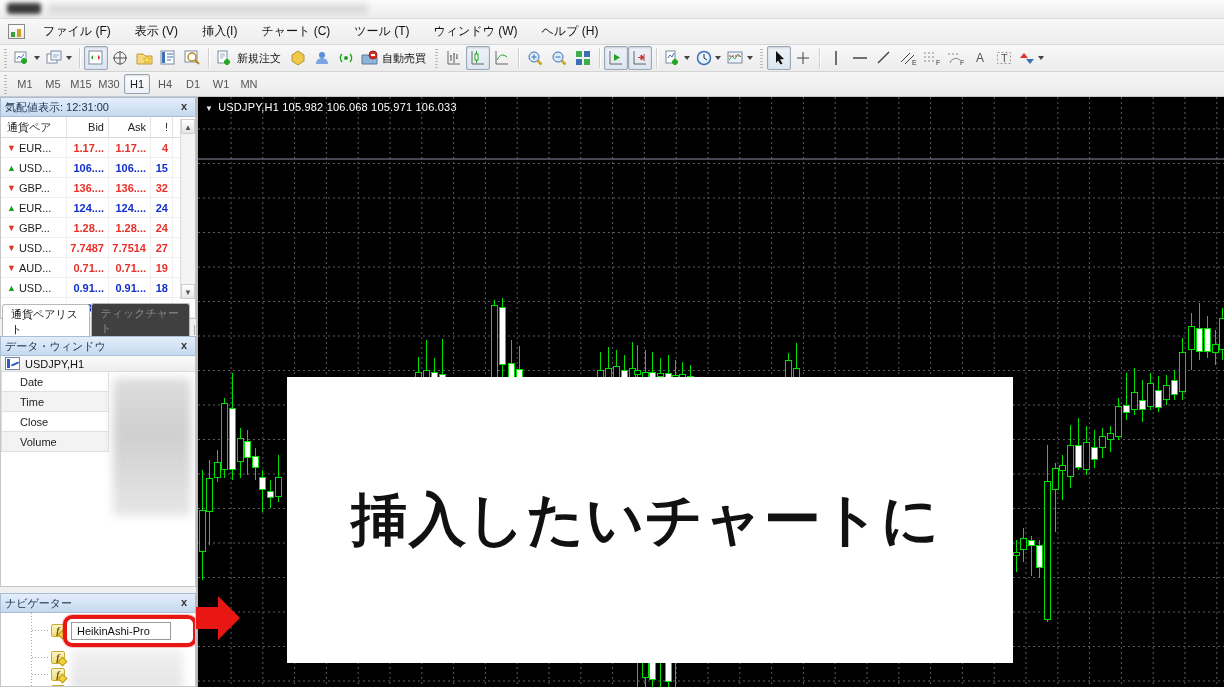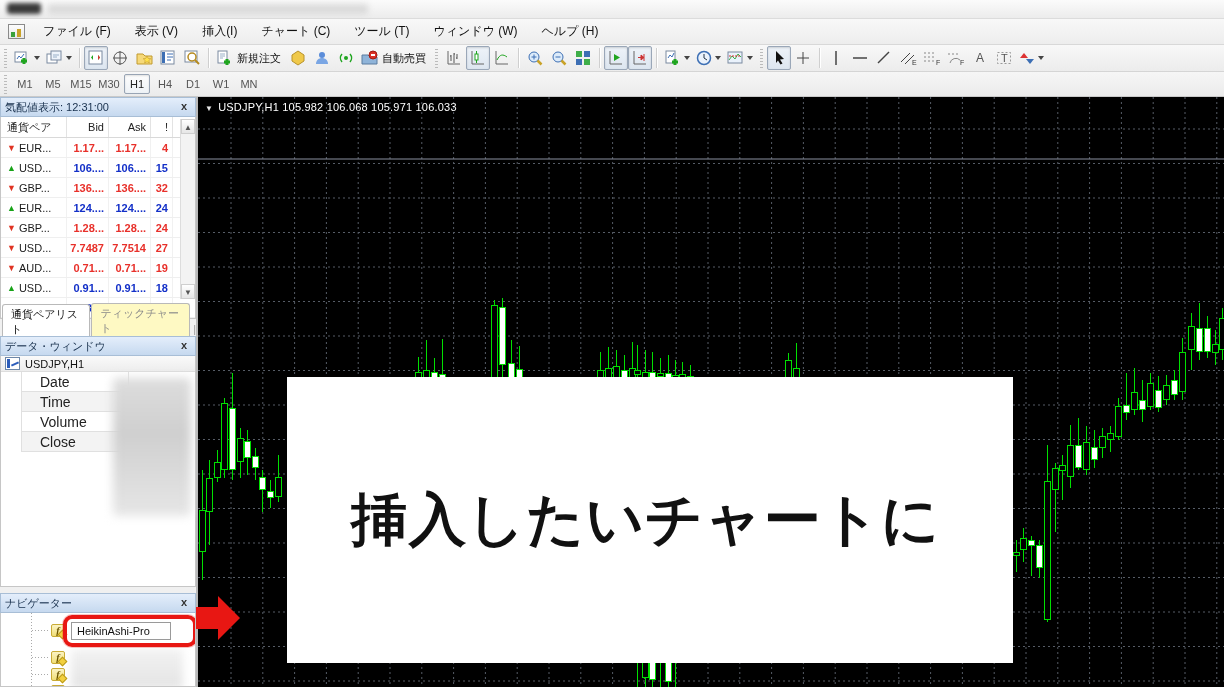--- a/index.html
+++ b/index.html
@@ -49,32 +49,32 @@
   .mw-row .c-bid,.mw-row .c-ask,.mw-row .c-spr { font-weight:bold; }
   .arrow-up { color:#17a317; font-size:9px; margin-right:3px; }
   .arrow-dn { color:#e03423; font-size:9px; margin-right:3px; }
   .val-up { color:#1330c8; }
   .val-dn { color:#e8302a; }
   .mw-scroll { position:absolute; right:1px; top:22px; width:15px; height:180px; background:#f3f3f3; border-left:1px solid #ddd; }
   .mw-scroll .sa { position:absolute; left:0; width:14px; height:15px; text-align:center; font-size:8px; color:#555; line-height:15px; background:linear-gradient(#fff,#e6e6e6); border:1px solid #cfcfcf; }
   .mw-tabs { display:flex; height:21px; background:#f0f0f0; border-bottom:1px solid #c9c9c9; align-items:flex-end; padding-left:2px; }
   .mw-tab { padding:2px 8px 3px; font-size:11px; border:1px solid #b9b9b9; border-bottom:none; border-radius:3px 3px 0 0; margin-right:1px; }
   .mw-tab.active { background:#fff; color:#111; position:relative; top:1px; }
-  .mw-tab.inactive { background:#fef9c3; color:#8a8a8a; }
+  .mw-tab.inactive { background:#404040; color:#8a8a8a; }
   .tabsep { color:#999; align-self:center; margin-left:2px; }
 
   
   .dw { position:absolute; left:0; top:239px; width:196px; }
   .dw-body { background:#fff; border:1px solid #c6c6c6; border-top:none; height:231px; position:relative; }
   .dw-sym { height:16px; display:flex; align-items:center; gap:5px; padding-left:4px; background:linear-gradient(#fafafa,#ededed); border-bottom:1px solid #ddd; font-size:11px; color:#111; }
   .dw-sym .chic { width:15px; height:13px; border:1px solid #6d87a8; background:#fff; position:relative; }
   .dw-sym .chic:before { content:""; position:absolute; left:1px; top:1px; width:3px; height:9px; background:#2c5dbb; }
   .dw-sym .chic:after { content:""; position:absolute; left:5px; top:5px; width:8px; height:2px; background:#2c5dbb; transform:rotate(-25deg); }
   .dw-row { height:20px; display:flex; }
-  .dw-row .lab { width:108px; border:1px solid #e0e0e0; border-top:none; display:flex; align-items:center; padding-left:18px; font-size:14px; color:#222;margin-left:20px; }
+  .dw-row .lab { width:108px; border:1px solid #e0e0e0; border-top:none; display:flex; align-items:center; padding-left:18px; font-size:11px; color:#222; }
   .dw-row:nth-child(odd) .lab { background:#fff; }
   .dw-row:nth-child(even) .lab { background:#f3f3f3; }
   .dw-blur { position:absolute; left:112px; top:22px; width:78px; height:138px; background:linear-gradient(#ddd,#cfcfcf 40%,#e6e6e6); filter:blur(5px); border-radius:4px; }
 
   
   .nav { position:absolute; left:0; top:496px; width:196px; height:94px; }
   .nav-body { background:#fff; border:1px solid #c6c6c6; border-top:none; height:74px; position:relative; overflow:hidden; }
   .treeline { position:absolute; left:30px; top:0; width:1px; height:100%; background:repeating-linear-gradient(#aaa 0 1px, transparent 1px 3px); }
   .f-ic { position:absolute; width:14px; height:13px; background:linear-gradient(#fbf3c4,#f0de77); border:1px solid #c9ab35; border-radius:2px; font-family:"Liberation Serif",serif; font-style:italic; font-weight:bold; font-size:10px; color:#6b5400; text-align:center; line-height:12px; }
   .f-ic:after { content:""; position:absolute; right:-2px; bottom:-2px; width:5px; height:5px; background:#f3d03e; border:1px solid #b99a1d; transform:rotate(45deg); }
@@ -555,24 +555,24 @@
         <span>USDJPY,H1</span>
       </div>
       <div id="dw-rows">
           <div class="dw-row">
             <div class="lab">Date</div>
           </div>
           <div class="dw-row">
             <div class="lab">Time</div>
           </div>
           <div class="dw-row">
+            <div class="lab">Close</div>
+          </div>
+          <div class="dw-row">
             <div class="lab">Volume</div>
-          </div>
-          <div class="dw-row">
-            <div class="lab">Close</div>
           </div>
         </div>
       <div class="dw-blur"></div>
     </div>
   </div>
 
   <div class="nav">
     <div class="paneltitle">
       <span>ナビゲーター</span>
       <span class="x">x</span>

